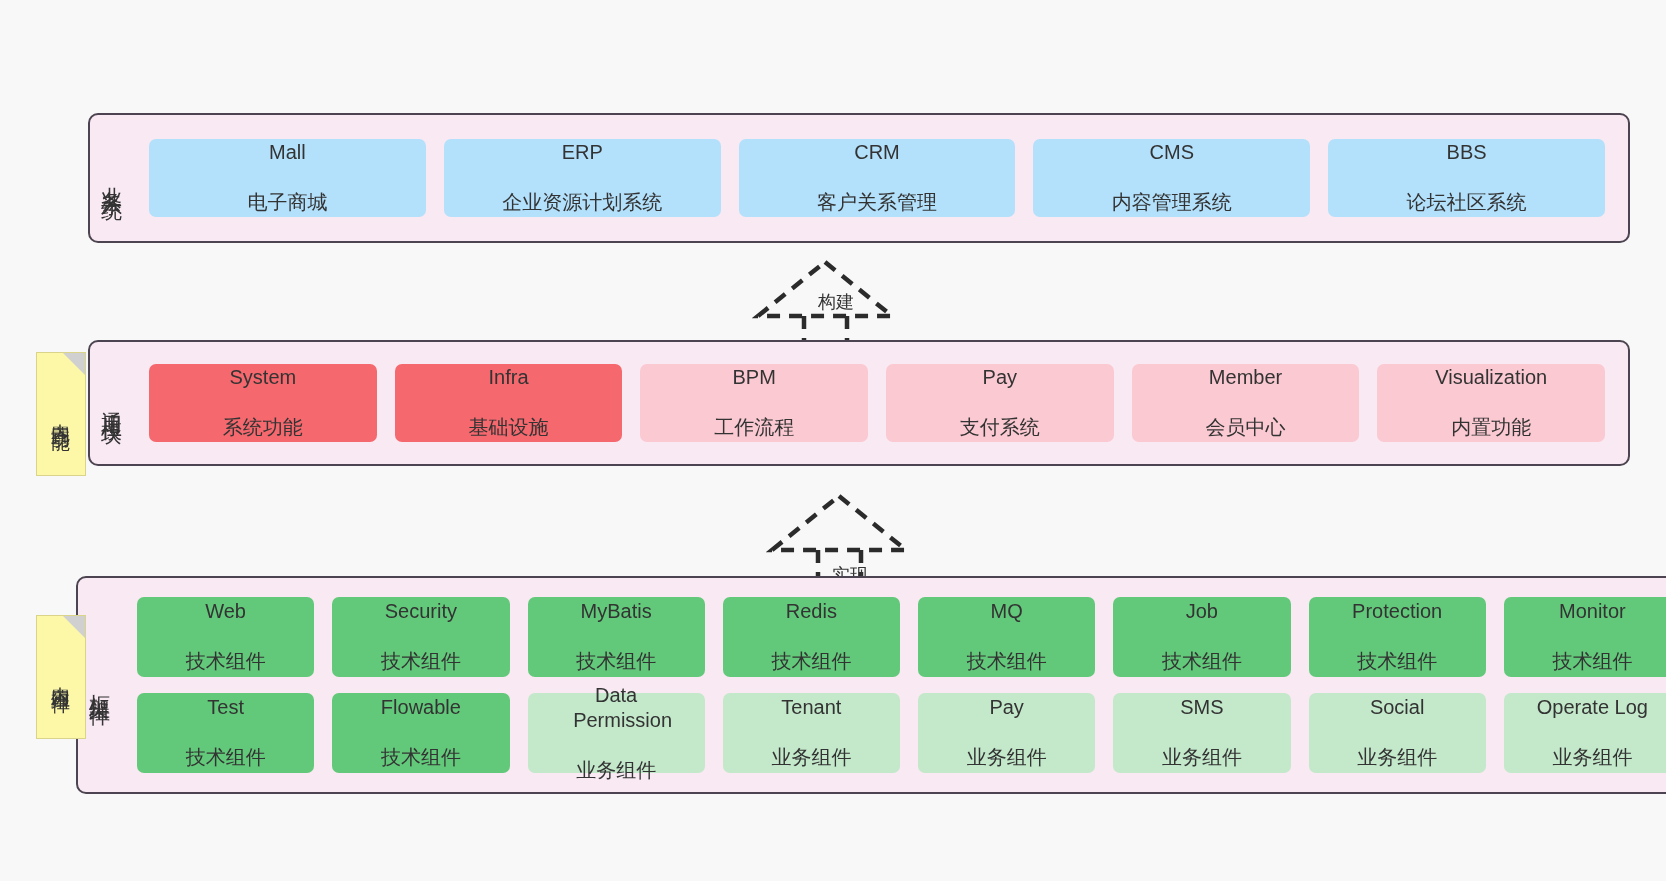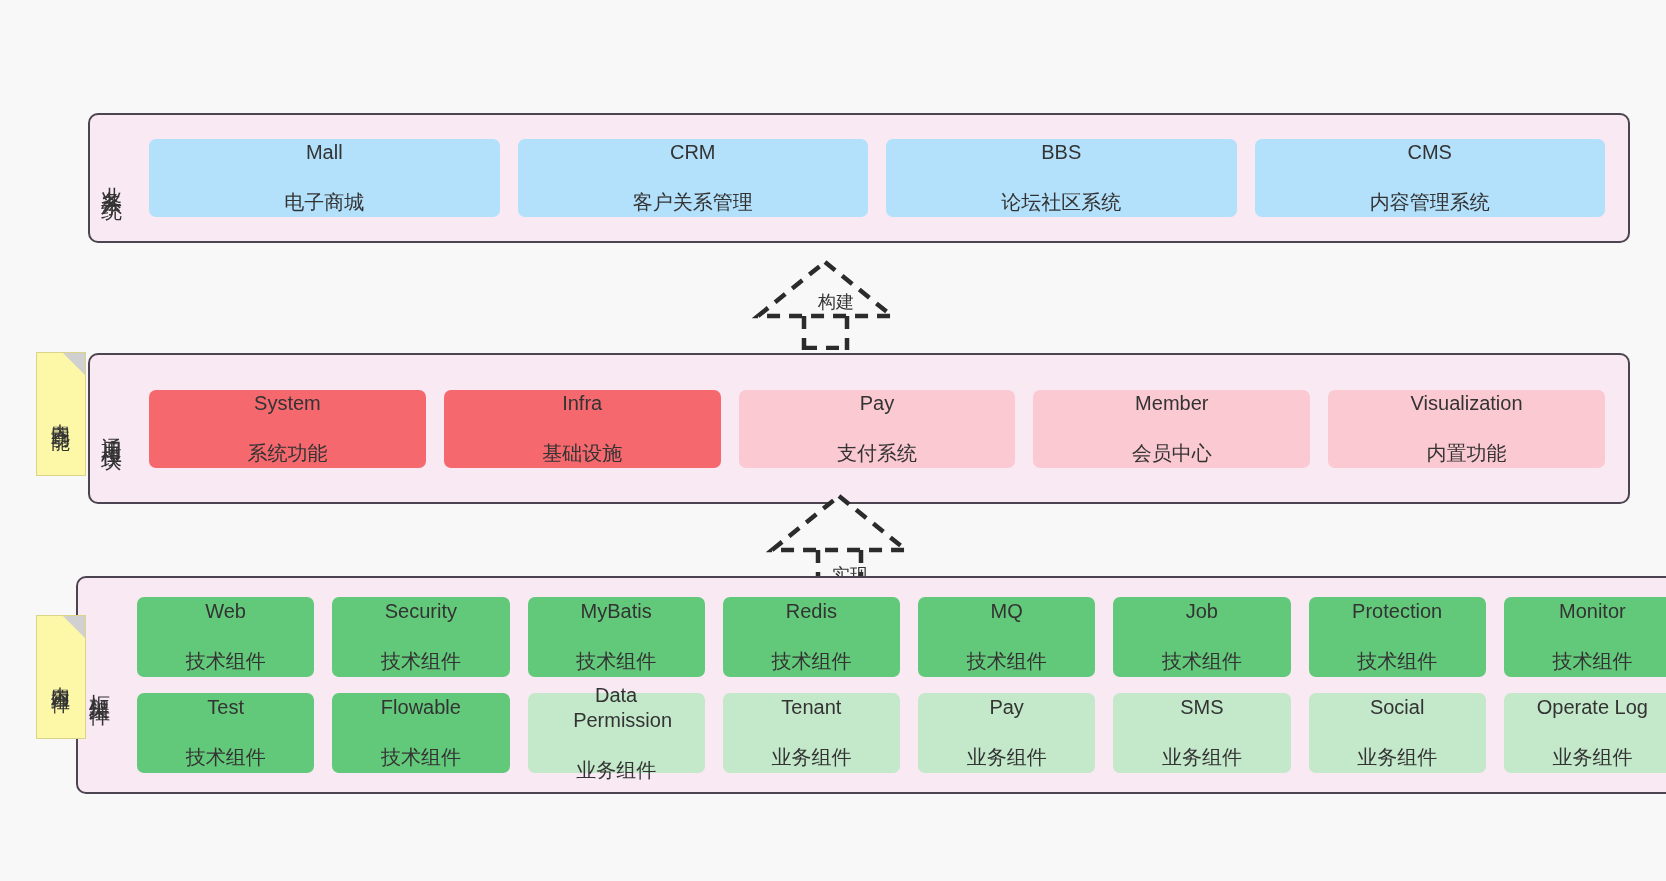--- a/index.html
+++ b/index.html
@@ -136,61 +136,69 @@
 
   <div class="layer" id="layer-business" style="left:88px; top:113px; width:1542px; height:130px;">
     <div class="layer-title">业务系统</div>
     <div class="layer-body">
       <div class="row" style="height:78px;">
         <div class="card c-blue">
           <span class="t1">Mall</span>
           <span class="t2">电子商城</span>
         </div>
         <div class="card c-blue">
+          <span class="t1">ERP</span>
+          <span class="t2">企业资源计划系统</span>
+        </div>
+        <div class="card c-blue">
           <span class="t1">CRM</span>
           <span class="t2">客户关系管理</span>
         </div>
         <div class="card c-blue">
+          <span class="t1">CMS</span>
+          <span class="t2">内容管理系统</span>
+        </div>
+        <div class="card c-blue">
           <span class="t1">BBS</span>
           <span class="t2">论坛社区系统</span>
-        </div>
-        <div class="card c-blue">
-          <span class="t1">CMS</span>
-          <span class="t2">内容管理系统</span>
         </div>
       </div>
     </div>
   </div>
 
   <svg class="arrow" style="left:752px; top:258px; width:150px; height:92px;" viewBox="0 0 150 92">
 
     <path d="M 73 4 L 140 58 L 6 58 Z" fill="#f8f8f8" stroke="#2b2b2b" stroke-width="4.5" stroke-dasharray="13 9" stroke-linejoin="miter"></path>
 
     <path d="M 52 58 L 52 92" fill="none" stroke="#2b2b2b" stroke-width="4.5" stroke-dasharray="13 9"></path>
     <path d="M 95 58 L 95 92" fill="none" stroke="#2b2b2b" stroke-width="4.5" stroke-dasharray="13 9"></path>
     <path d="M 52 90 L 95 90" fill="none" stroke="#2b2b2b" stroke-width="4.5" stroke-dasharray="13 9"></path>
   </svg>
   <div class="arrow-label" style="left:818px; top:290px;">构建</div>
 
   <div class="note" style="left:36px; top:352px; width:50px; height:124px;">
     <span class="fold"></span>
     <span>内置功能</span>
   </div>
 
-  <div class="layer" id="layer-general" style="left:88px; top:353px; width:1542px; height:151px;">
+  <div class="layer" id="layer-general" style="left:88px; top:340px; width:1542px; height:126px;">
     <div class="layer-title">通用模块</div>
     <div class="layer-body">
       <div class="row" style="height:78px;">
         <div class="card c-red">
           <span class="t1">System</span>
           <span class="t2">系统功能</span>
         </div>
         <div class="card c-red">
           <span class="t1">Infra</span>
           <span class="t2">基础设施</span>
+        </div>
+        <div class="card c-pink">
+          <span class="t1">BPM</span>
+          <span class="t2">工作流程</span>
         </div>
         <div class="card c-pink">
           <span class="t1">Pay</span>
           <span class="t2">支付系统</span>
         </div>
         <div class="card c-pink">
           <span class="t1">Member</span>
           <span class="t2">会员中心</span>
         </div>
         <div class="card c-pink">

